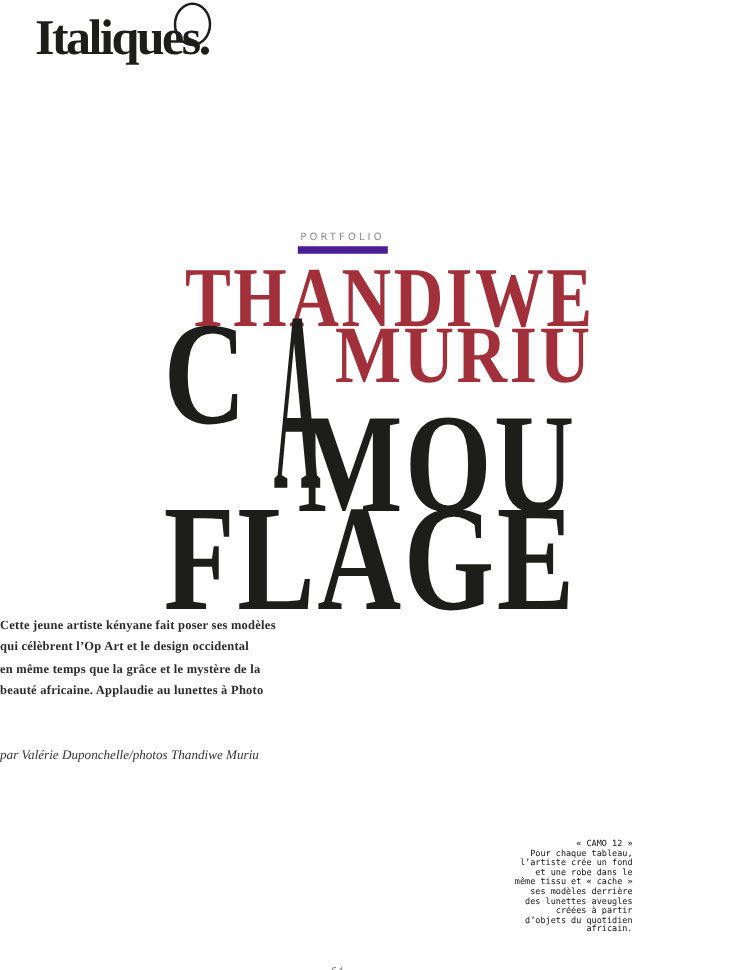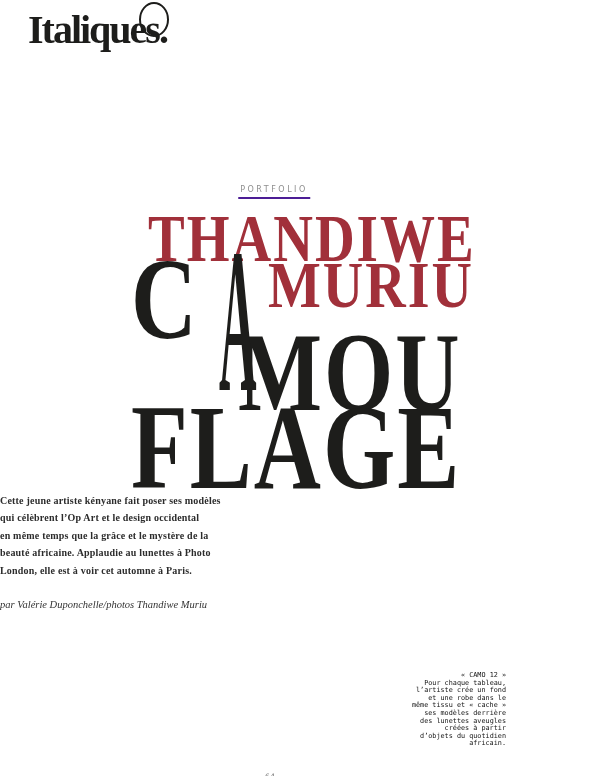--- a/index.html
+++ b/index.html
@@ -37,21 +37,21 @@
 
   
   .kicker {
     position: absolute;
     left: 50%; top: 185px;
     transform: translateX(-50%);
     font-family: "DejaVu Sans", sans-serif;
     font-size: 8px;
     letter-spacing: 2.5px;
     color: #8f8f8f;
-    border-bottom: 2px solid #4c1d95;
+    border-bottom: 6px solid #4c1d95;
     padding: 0 2px 3px 2px;
     white-space: nowrap;
   }
 
   
   .disp {
     position: absolute;
     font-family: "Liberation Serif", serif;
     font-weight: 700;
     line-height: 1;
@@ -128,21 +128,20 @@
   <div class="disp t-c">C</div>
   <div class="disp t-mou">MOU</div>
   <div class="disp t-a">A</div>
   <div class="disp t-flage">FLAGE</div>
 
   <div class="intro">
     <div>Cette jeune artiste kényane fait poser ses modèles</div>
     <div>qui célèbrent l’Op Art et le design occidental</div>
     <div>en même temps que la grâce et le mystère de la</div>
     <div>beauté africaine. Applaudie au lunettes à Photo</div>
-    <div>London, elle est à voir cet automne à Paris.</div>
   </div>
 
   <div class="byline">par Valérie Duponchelle/photos Thandiwe Muriu</div>
 
   <div class="caption">
     <div>« CAMO 12 »</div>
     <div>Pour chaque tableau,</div>
     <div>l’artiste crée un fond</div>
     <div>et une robe dans le</div>
     <div>même tissu et « cache »</div>

